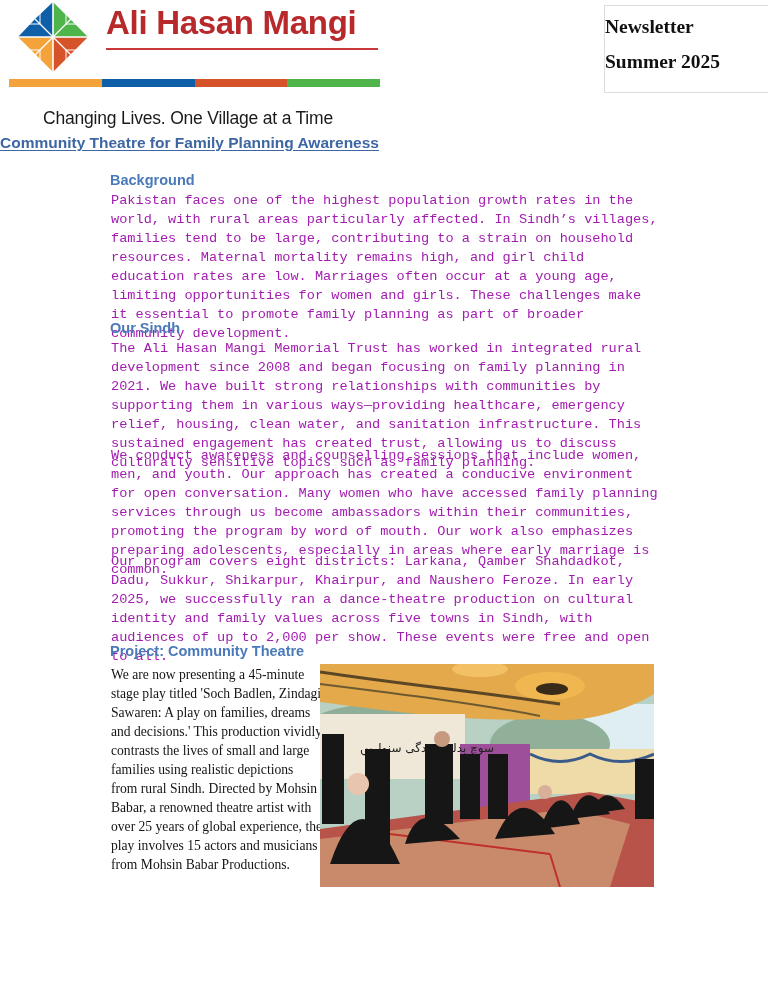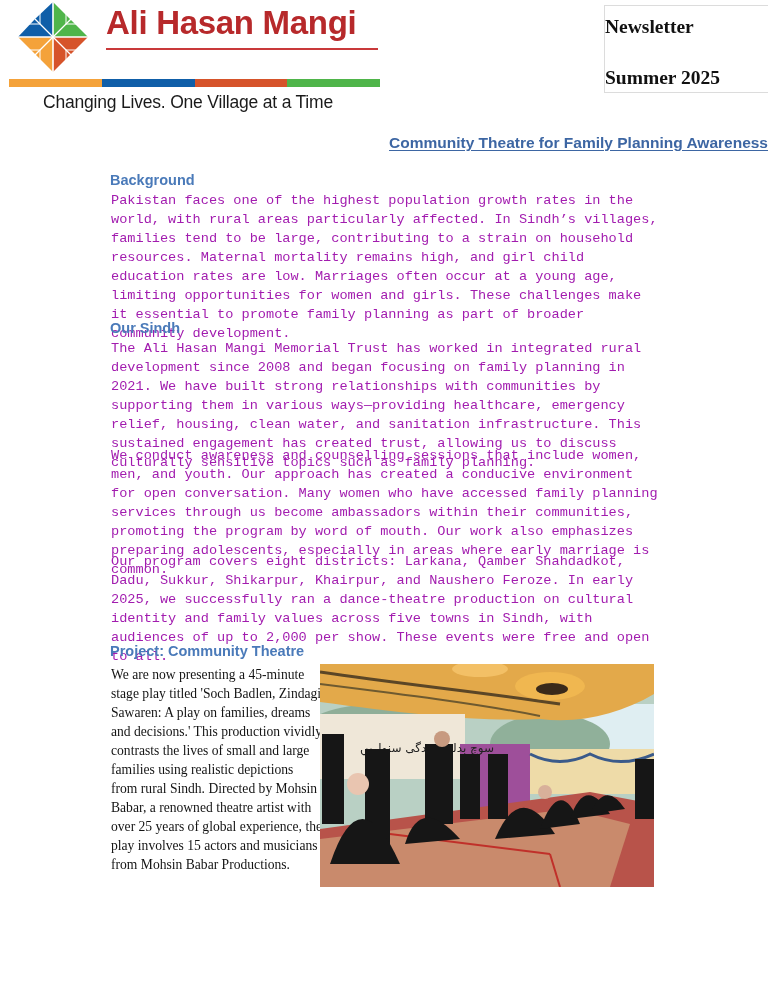--- a/index.html
+++ b/index.html
@@ -6,29 +6,29 @@
   body { width: 768px; height: 994px; position: relative; overflow: hidden; font-family: "Liberation Serif", "DejaVu Serif", serif; color: #111; }
 
   
   .logo { position: absolute; left: 8px; top: 0; width: 375px; height: 115px; text-align: center; }
   .logo-mark { position: absolute; left: 10px; top: 2px; width: 70px; height: 70px; }
   .logo-title { position: absolute; left: 98px; top: 4px; font-family: "Liberation Sans", "DejaVu Sans", sans-serif; font-weight: bold; font-size: 33px; color: #b7292b; letter-spacing: -0.3px; white-space: nowrap; }
   .logo-rule { position: absolute; left: 98px; top: 48px; width: 272px; height: 2px; background: #c9393a; }
   .logo-sub { position: absolute; left: 126px; top: 52px; font-family: "Liberation Sans", "DejaVu Sans", sans-serif; font-size: 19px; color: #1a1a1a; letter-spacing: 7.5px; white-space: nowrap; }
   .color-bar { position: absolute; left: 9px; top: 79px; width: 371px; height: 8px; display: flex; }
   .color-bar span { flex: 1; display: block; }
-  .tagline { position: absolute; left: 43px; top: 92px; font-family: "Liberation Sans", "DejaVu Sans", sans-serif; font-size: 17.5px; color: #1a1a1a; white-space: nowrap; letter-spacing: -0.2px; }
+  .tagline { position: absolute; left: 43px; top: 108px; font-family: "Liberation Sans", "DejaVu Sans", sans-serif; font-size: 17.5px; color: #1a1a1a; white-space: nowrap; letter-spacing: -0.2px; }
 
   
   .issue-box { position: absolute; left: 604px; top: 5px; width: 164px; height: 88px; border: 1px solid #dcdcdc; border-right: none; box-sizing: border-box; text-align: left; }
   .issue-box .line1 { position: absolute; left: 0; right: 0; top: 10px; font-family: "Liberation Serif", "DejaVu Serif", serif; font-weight: bold; font-size: 19.5px; }
-  .issue-box .line2 { position: absolute; left: 0; right: 0; top: 45px; font-family: "Liberation Serif", "DejaVu Serif", serif; font-weight: bold; font-size: 19.5px; margin-top: 16px; }
+  .issue-box .line2 { position: absolute; left: 0; right: 0; top: 45px; font-family: "Liberation Serif", "DejaVu Serif", serif; font-weight: bold; font-size: 19.5px; }
 
   
-  .article-title { position: absolute; left: 0; width: 768px; top: 134px; text-align: right; font-family: "Liberation Sans", "DejaVu Sans", sans-serif; font-weight: bold; font-size: 15.5px; color: #3d66a3; text-decoration: underline; text-underline-offset: 2px; }
+  .article-title { position: absolute; left: 0; width: 768px; top: 134px; text-align: left; font-family: "Liberation Sans", "DejaVu Sans", sans-serif; font-weight: bold; font-size: 15.5px; color: #3d66a3; text-decoration: underline; text-underline-offset: 2px; }
   .section-head { position: absolute; left: 110px; font-family: "Liberation Sans", "DejaVu Sans", sans-serif; font-weight: bold; font-size: 14.5px; color: #4a7ab9; }
   .para { position: absolute; left: 111px; width: 552px; font-family: Liberation Mono, monospace; font-size: 13.6px; line-height: 19px; color: #a21caf; }
 
   .project-text { position: absolute; left: 111px; top: 665px; width: 212px; font-family: "Liberation Serif", "DejaVu Serif", serif; font-size: 13.6px; line-height: 19px; color: #141414; }
 
   
   .photo { position: absolute; left: 320px; top: 664px; width: 334px; height: 223px; overflow: hidden; background: #d9c9a0; }
   .photo svg { display: block; }
 </style>
 </head>

